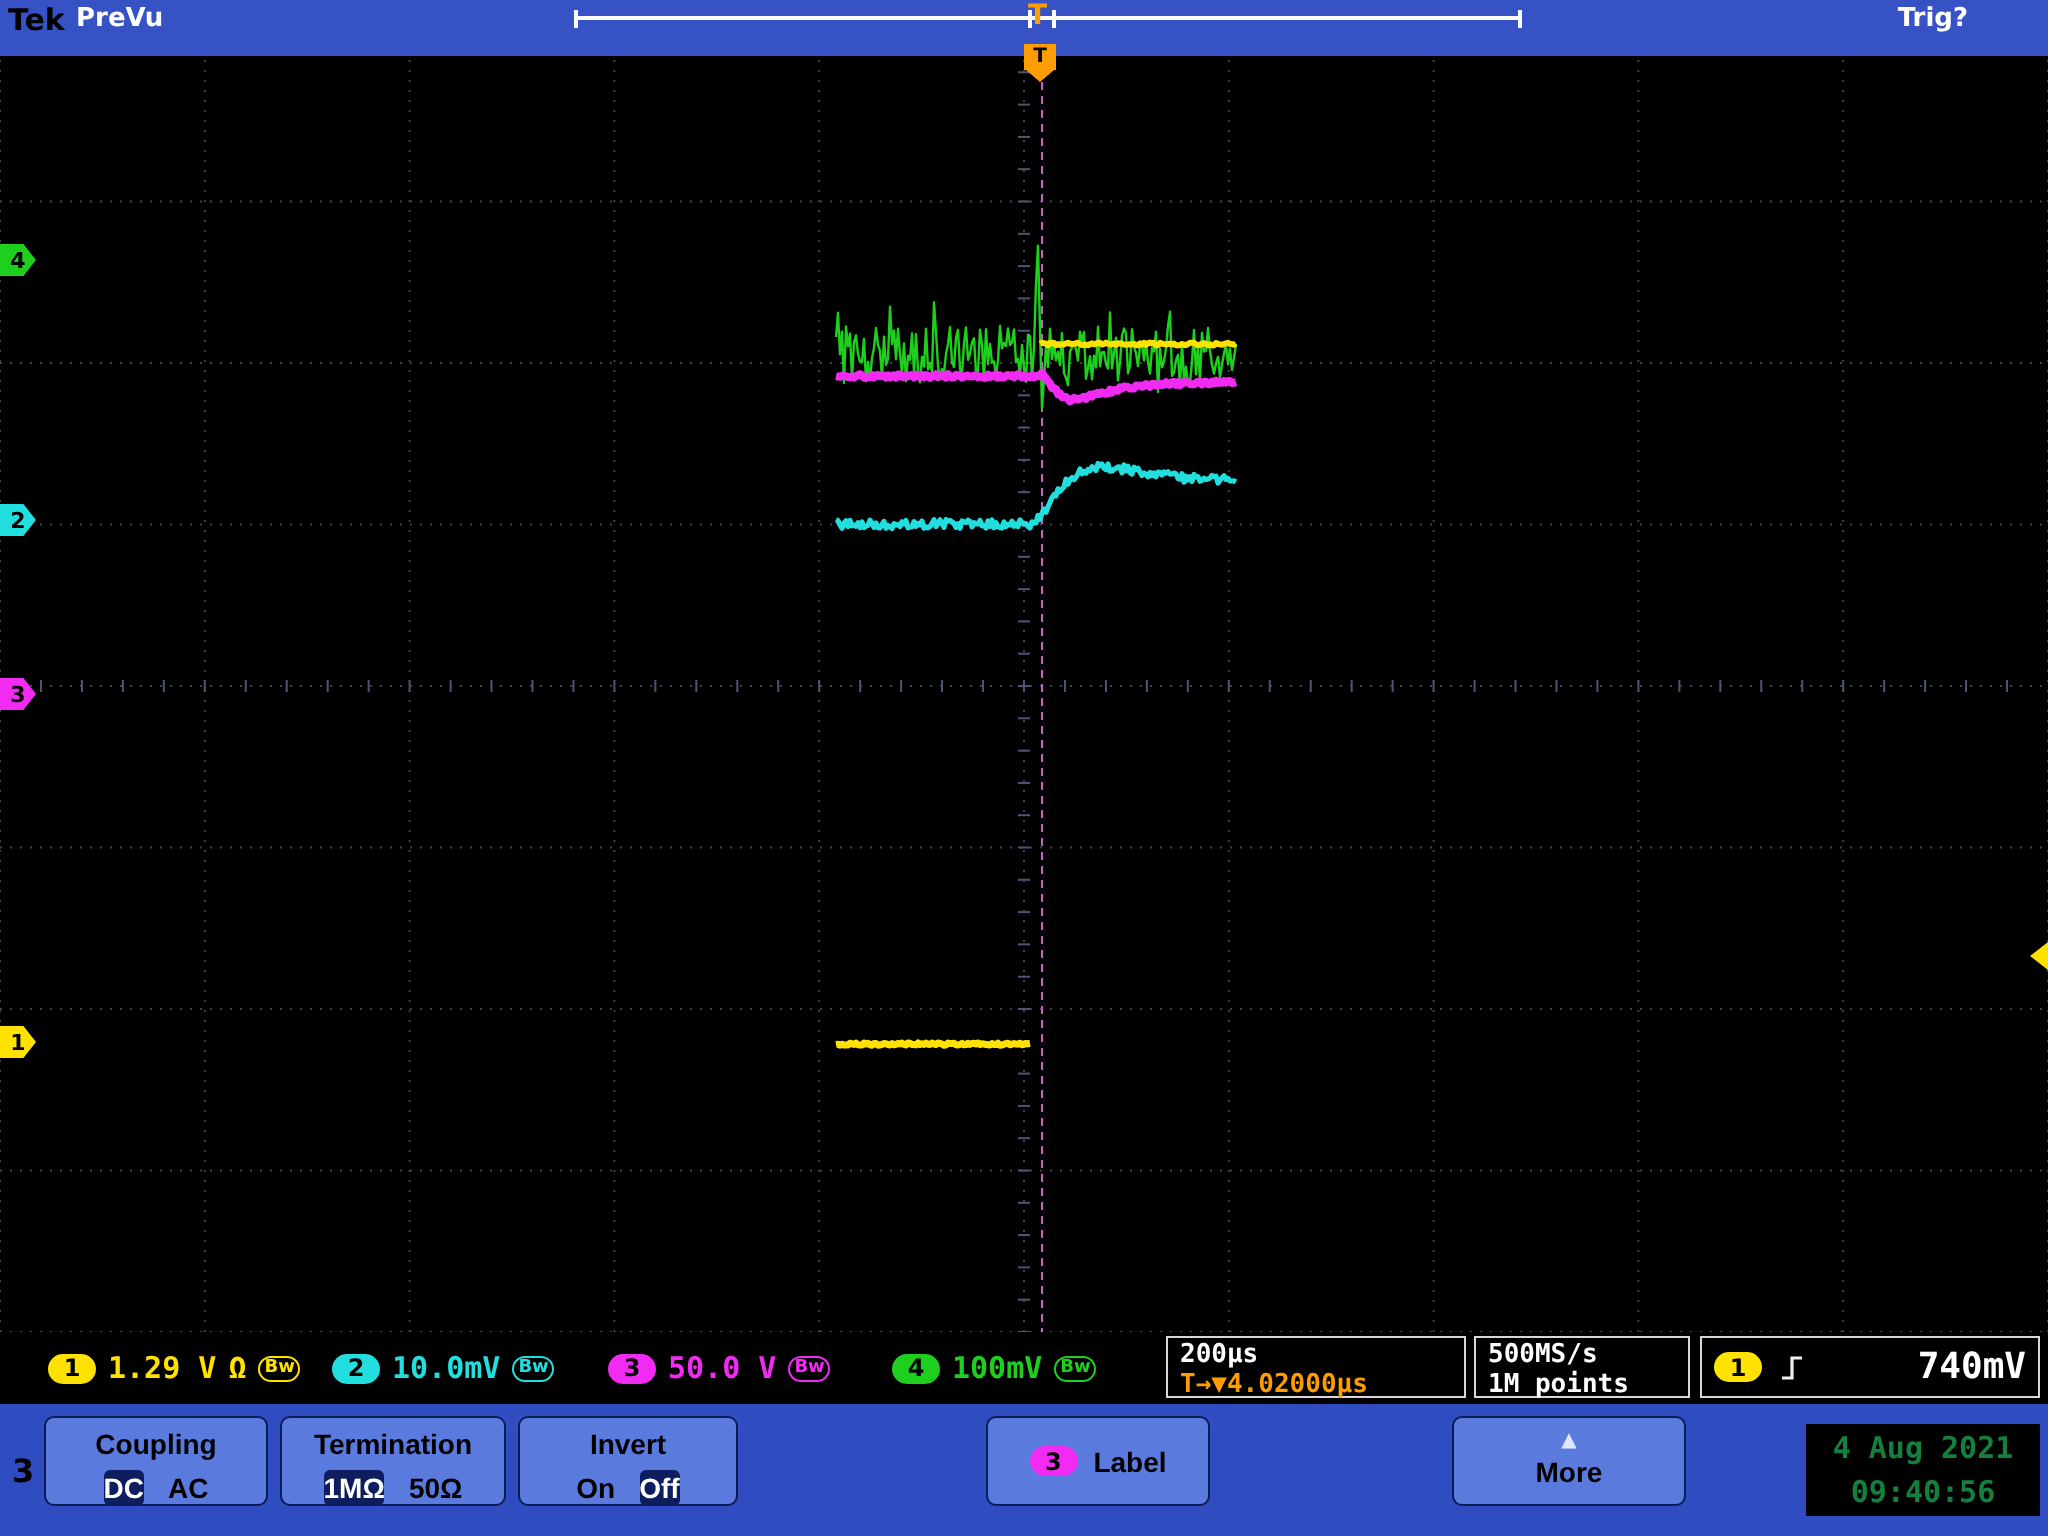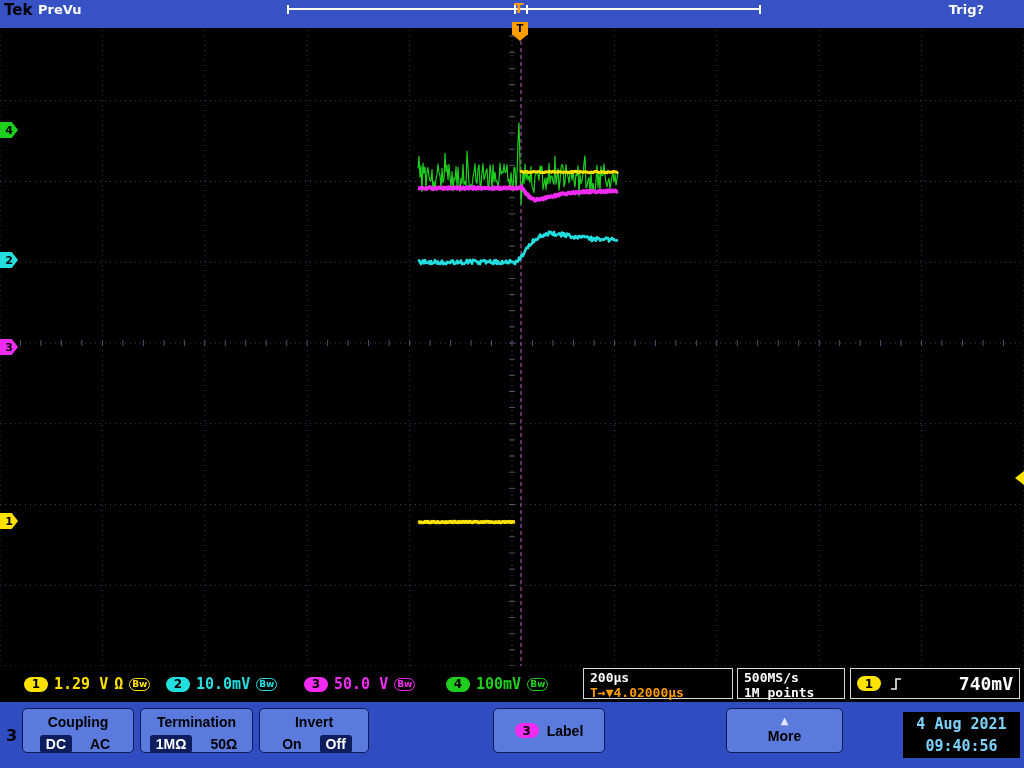--- a/index.html
+++ b/index.html
@@ -50,27 +50,27 @@
   .trigbox{left:850px;width:170px;display:flex;align-items:center;gap:8px;}
   .trigbox .lvl{margin-left:auto;font-size:18px;}
 
   
   .menu{position:absolute;left:0;top:702px;width:1024px;height:66px;background:#2f4dc0;}
   .chtab{position:absolute;left:6px;top:24px;font:bold 16px "DejaVu Sans",sans-serif;color:#000;}
   .mbtn{position:absolute;top:6px;height:45px;background:#5b7ade;border:1px solid #0b1b55;
         border-radius:5px;box-sizing:border-box;text-align:center;color:#000;cursor:pointer;}
   .mtitle{font:bold 14px "Liberation Sans",sans-serif;margin-top:5px;color:#000;}
   .mopts{display:flex;justify-content:center;gap:12px;margin-top:5px;align-items:center;}
-  .mopt{font:bold 14px "Liberation Sans",sans-serif;color:#000;padding:1px 6px;border-radius:3px;}
+  .mopt{font:bold 14px "Liberation Sans",sans-serif;color:#000;padding:1px 0;border-radius:3px;}
   .mopt.sel{background:#0d1d5e;color:#fff;}
   .marrow{display:block;color:#dfe6ff;font-size:10px;margin-top:7px;line-height:10px;}
   .mtitle.nomt{margin-top:2px;}
   .labelrow{display:flex;justify-content:center;align-items:center;gap:8px;height:100%;}
   .labeltext{font:bold 14px "Liberation Sans",sans-serif;color:#000;}
-  .datebox{position:absolute;left:903px;top:10px;width:117px;height:46px;background:#000;color:#7dd3fc;
+  .datebox{position:absolute;left:903px;top:10px;width:117px;height:46px;background:#000;color:#15803d;
            font:bold 15px "DejaVu Sans Mono",monospace;display:flex;flex-direction:column;
            align-items:center;justify-content:center;gap:4px;}
 </style>
 </head>
 <body>
 
 <div class="screen">
 
   <svg id="scope-svg">
       <line x1="0" y1="20" x2="0" y2="666" stroke="#3c4254" stroke-width="1" stroke-dasharray="1 4"></line>

